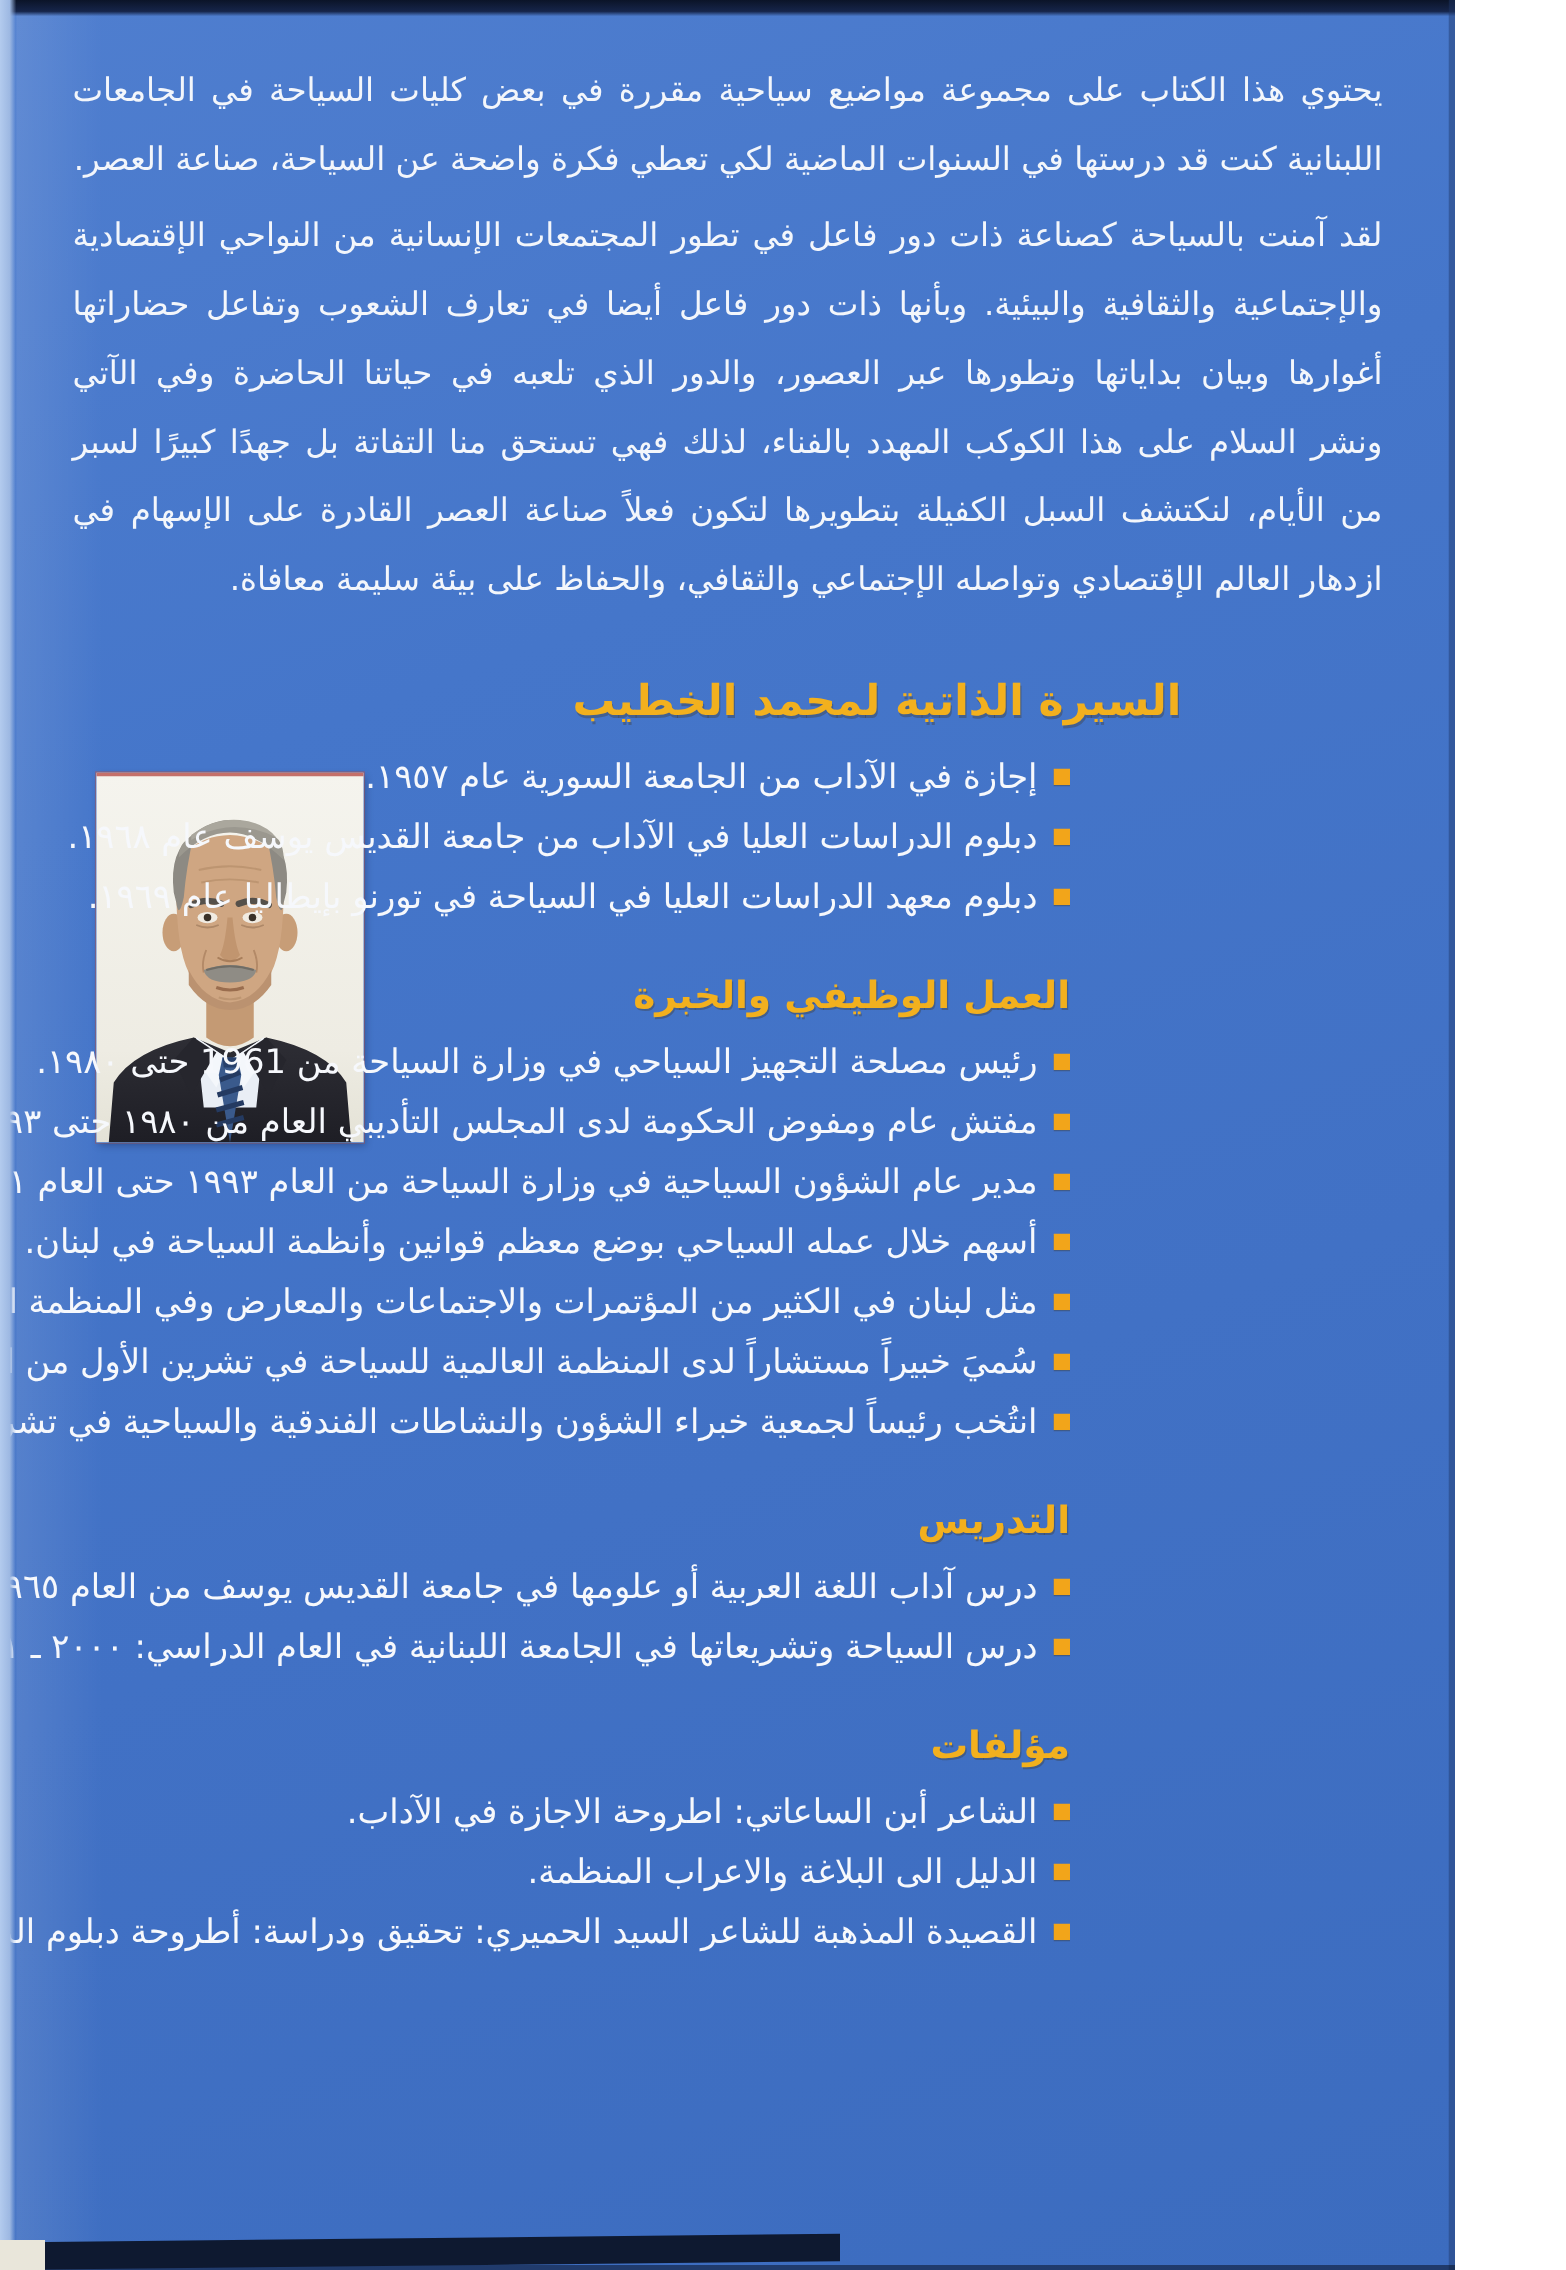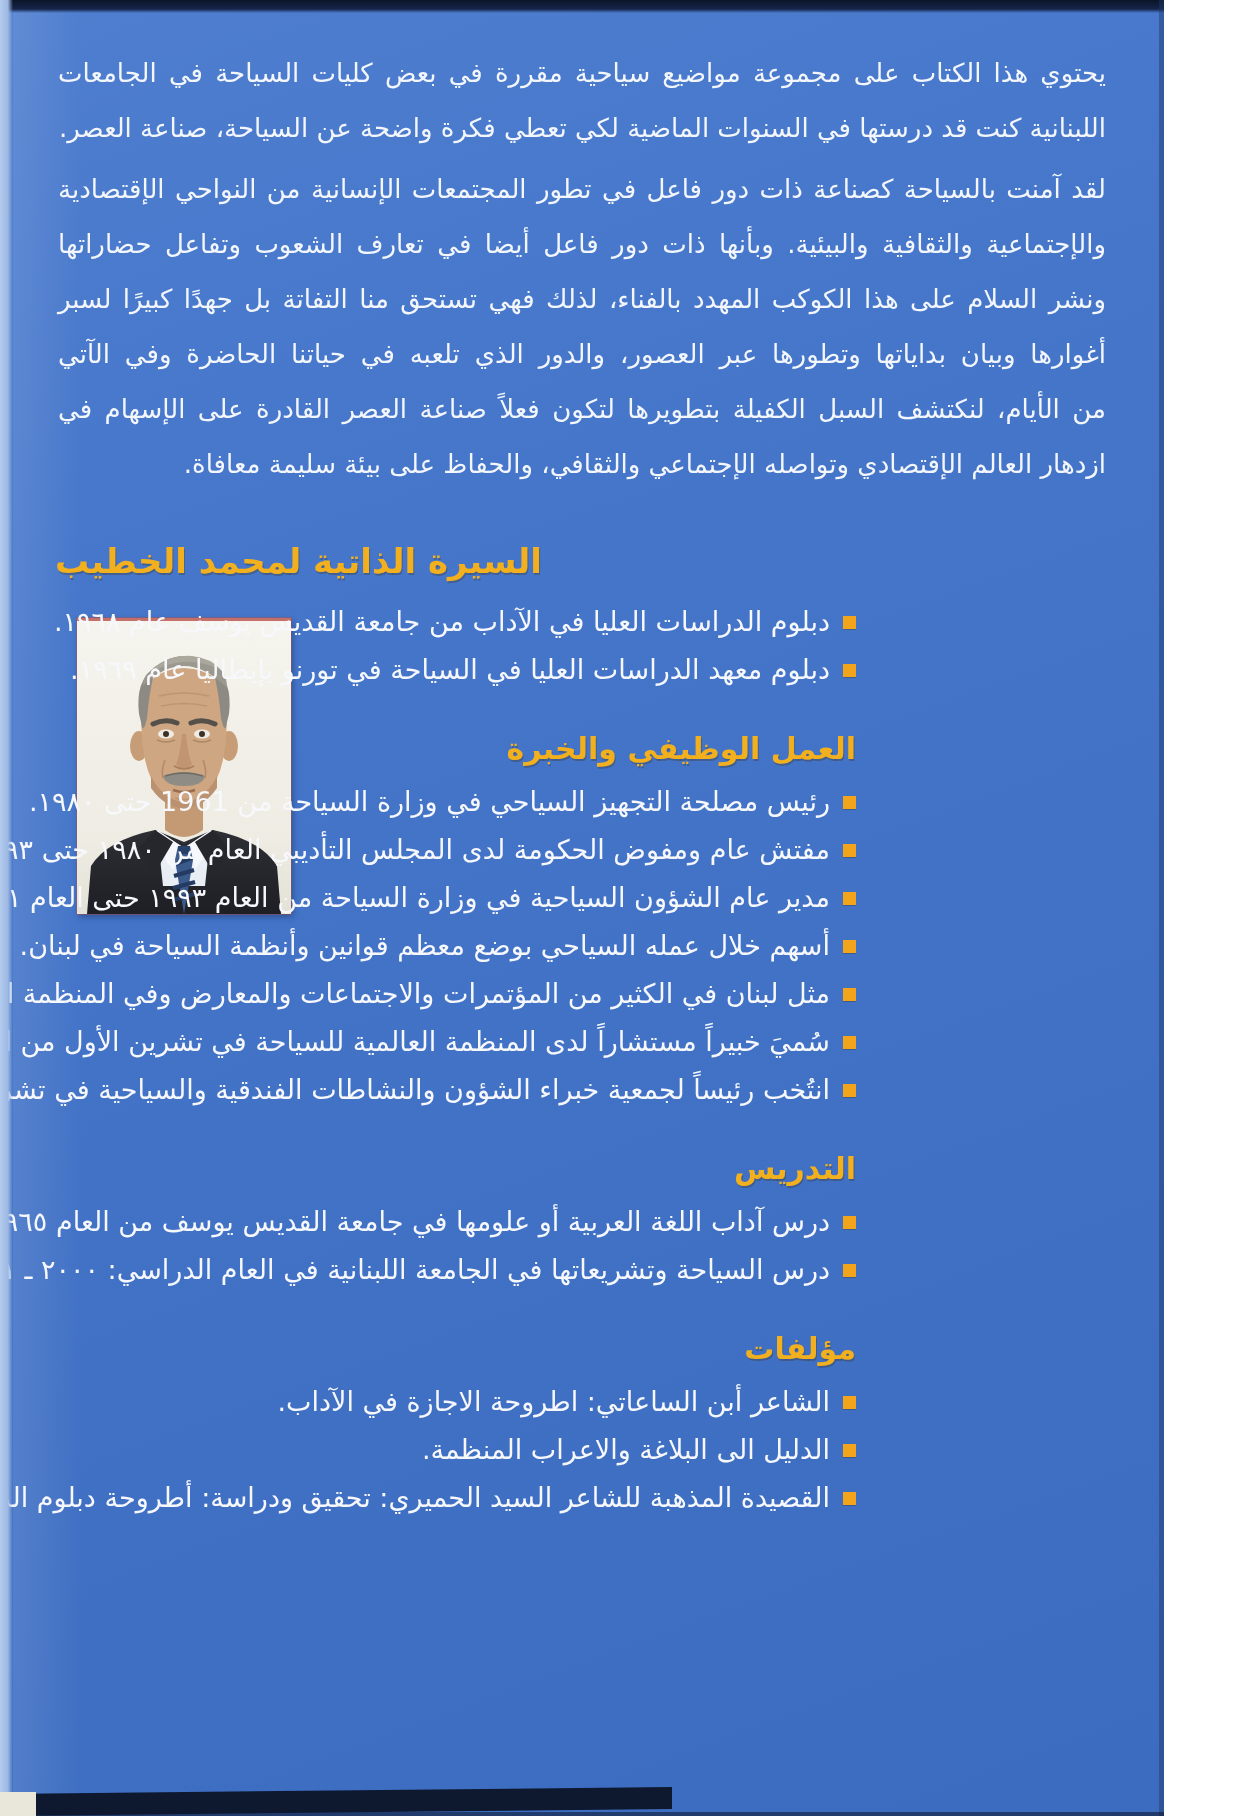--- a/index.html
+++ b/index.html
@@ -30,21 +30,21 @@
   
   .intro { position:absolute; top:46px; right:58px; left:58px;
            color:#f3f6fb; font-size:26px; }
   .para  { margin:0 0 6px 0; }
   .pline { height:55px; line-height:55px; text-align:justify; text-align-last:justify;
            letter-spacing:.2px; }
   .pline.plast { text-align-last:right; }
 
   
   .main-title { position:absolute; top:541px; left:55px; width:890px;
-                text-align:left; font-size:34px; font-weight:700;
+                text-align:right; font-size:34px; font-weight:700;
                 color:#f2b01e; text-shadow:1px 2px 0 rgba(60,40,0,.28); }
 
   
   .photo { position:absolute; top:618px; left:77px; width:214px; height:296px;
            box-shadow:0 0 0 1px rgba(180,80,70,.45), 2px 3px 6px rgba(10,20,50,.35); }
   .photo svg { display:block; }
 
   
   .bio { position:absolute; top:598px; right:308px; left:40px;
          direction:rtl; text-align:right; color:#f6f8fc; }
@@ -63,22 +63,22 @@
   <div class="glare-left"></div>
 
   <div class="intro">
       <div class="para">
         <div class="pline">يحتوي هذا الكتاب على مجموعة مواضيع سياحية مقررة في بعض كليات السياحة في الجامعات</div>
         <div class="pline plast">اللبنانية كنت قد درستها في السنوات الماضية لكي تعطي فكرة واضحة عن السياحة، صناعة العصر.</div>
       </div>
       <div class="para">
         <div class="pline">لقد آمنت بالسياحة كصناعة ذات دور فاعل في تطور المجتمعات الإنسانية من النواحي الإقتصادية</div>
         <div class="pline">والإجتماعية والثقافية والبيئية. وبأنها ذات دور فاعل أيضا في تعارف الشعوب وتفاعل حضاراتها</div>
+        <div class="pline">أغوارها وبيان بداياتها وتطورها عبر العصور، والدور الذي تلعبه في حياتنا الحاضرة وفي الآتي</div>
         <div class="pline">ونشر السلام على هذا الكوكب المهدد بالفناء، لذلك فهي تستحق منا التفاتة بل جهدًا كبيرًا لسبر</div>
-        <div class="pline">أغوارها وبيان بداياتها وتطورها عبر العصور، والدور الذي تلعبه في حياتنا الحاضرة وفي الآتي</div>
         <div class="pline">من الأيام، لنكتشف السبل الكفيلة بتطويرها لتكون فعلاً صناعة العصر القادرة على الإسهام في</div>
         <div class="pline plast">ازدهار العالم الإقتصادي وتواصله الإجتماعي والثقافي، والحفاظ على بيئة سليمة معافاة.</div>
       </div>
     </div>
 
   <div class="main-title">السيرة الذاتية لمحمد الخطيب</div>
 
   <div class="photo">
     <svg width="214" height="296" viewBox="0 0 214 296" xmlns="http://www.w3.org/2000/svg">
       <defs>
@@ -139,20 +139,21 @@
 
       <path d="M86 158 Q107 150 128 158 Q126 168 107 168 Q88 168 86 158 Z" fill="#8f8c85"></path>
       <path d="M88 158 Q107 152 126 158" stroke="#6f6c65" stroke-width="1.5" fill="none"></path>
 
       <path d="M96 172 Q107 176 118 172" stroke="#9a6d4e" stroke-width="2.5" fill="none"></path>
       <path d="M98 180 Q107 183 116 180" stroke="#b08a66" stroke-width="1.5" fill="none" opacity=".6"></path>
     </svg>
   </div>
 
   <div class="bio">
+      <div class="bullet"><span class="sq"></span><span>إجازة في الآداب من الجامعة السورية عام ١٩٥٧.</span></div>
       <div class="bullet"><span class="sq"></span><span>دبلوم الدراسات العليا في الآداب من جامعة القديس يوسف عام ١٩٦٨.</span></div>
       <div class="bullet"><span class="sq"></span><span>دبلوم معهد الدراسات العليا في السياحة في تورنو بإيطاليا عام ١٩٦٩.</span></div>
       <div class="sec-h">العمل الوظيفي والخبرة</div>
       <div class="bullet"><span class="sq"></span><span>رئيس مصلحة التجهيز السياحي في وزارة السياحة من 1961 حتى ١٩٨٠.</span></div>
       <div class="bullet"><span class="sq"></span><span>مفتش عام ومفوض الحكومة لدى المجلس التأديبي العام من ١٩٨٠ حتى ١٩٩٣.</span></div>
       <div class="bullet"><span class="sq"></span><span>مدير عام الشؤون السياحية في وزارة السياحة من العام ١٩٩٣ حتى العام ٢٠٠١.</span></div>
       <div class="bullet"><span class="sq"></span><span>أسهم خلال عمله السياحي بوضع معظم قوانين وأنظمة السياحة في لبنان.</span></div>
       <div class="bullet"><span class="sq"></span><span>مثل لبنان في الكثير من المؤتمرات والاجتماعات والمعارض وفي المنظمة العالمية للسياحة.</span></div>
       <div class="bullet"><span class="sq"></span><span>سُميَ خبيراً مستشاراً لدى المنظمة العالمية للسياحة في تشرين الأول من العام ٢٠٠١.</span></div>
       <div class="bullet"><span class="sq"></span><span>انتُخب رئيساً لجمعية خبراء الشؤون والنشاطات الفندقية والسياحية في تشرين الأول ٢٠١٠.</span></div>

